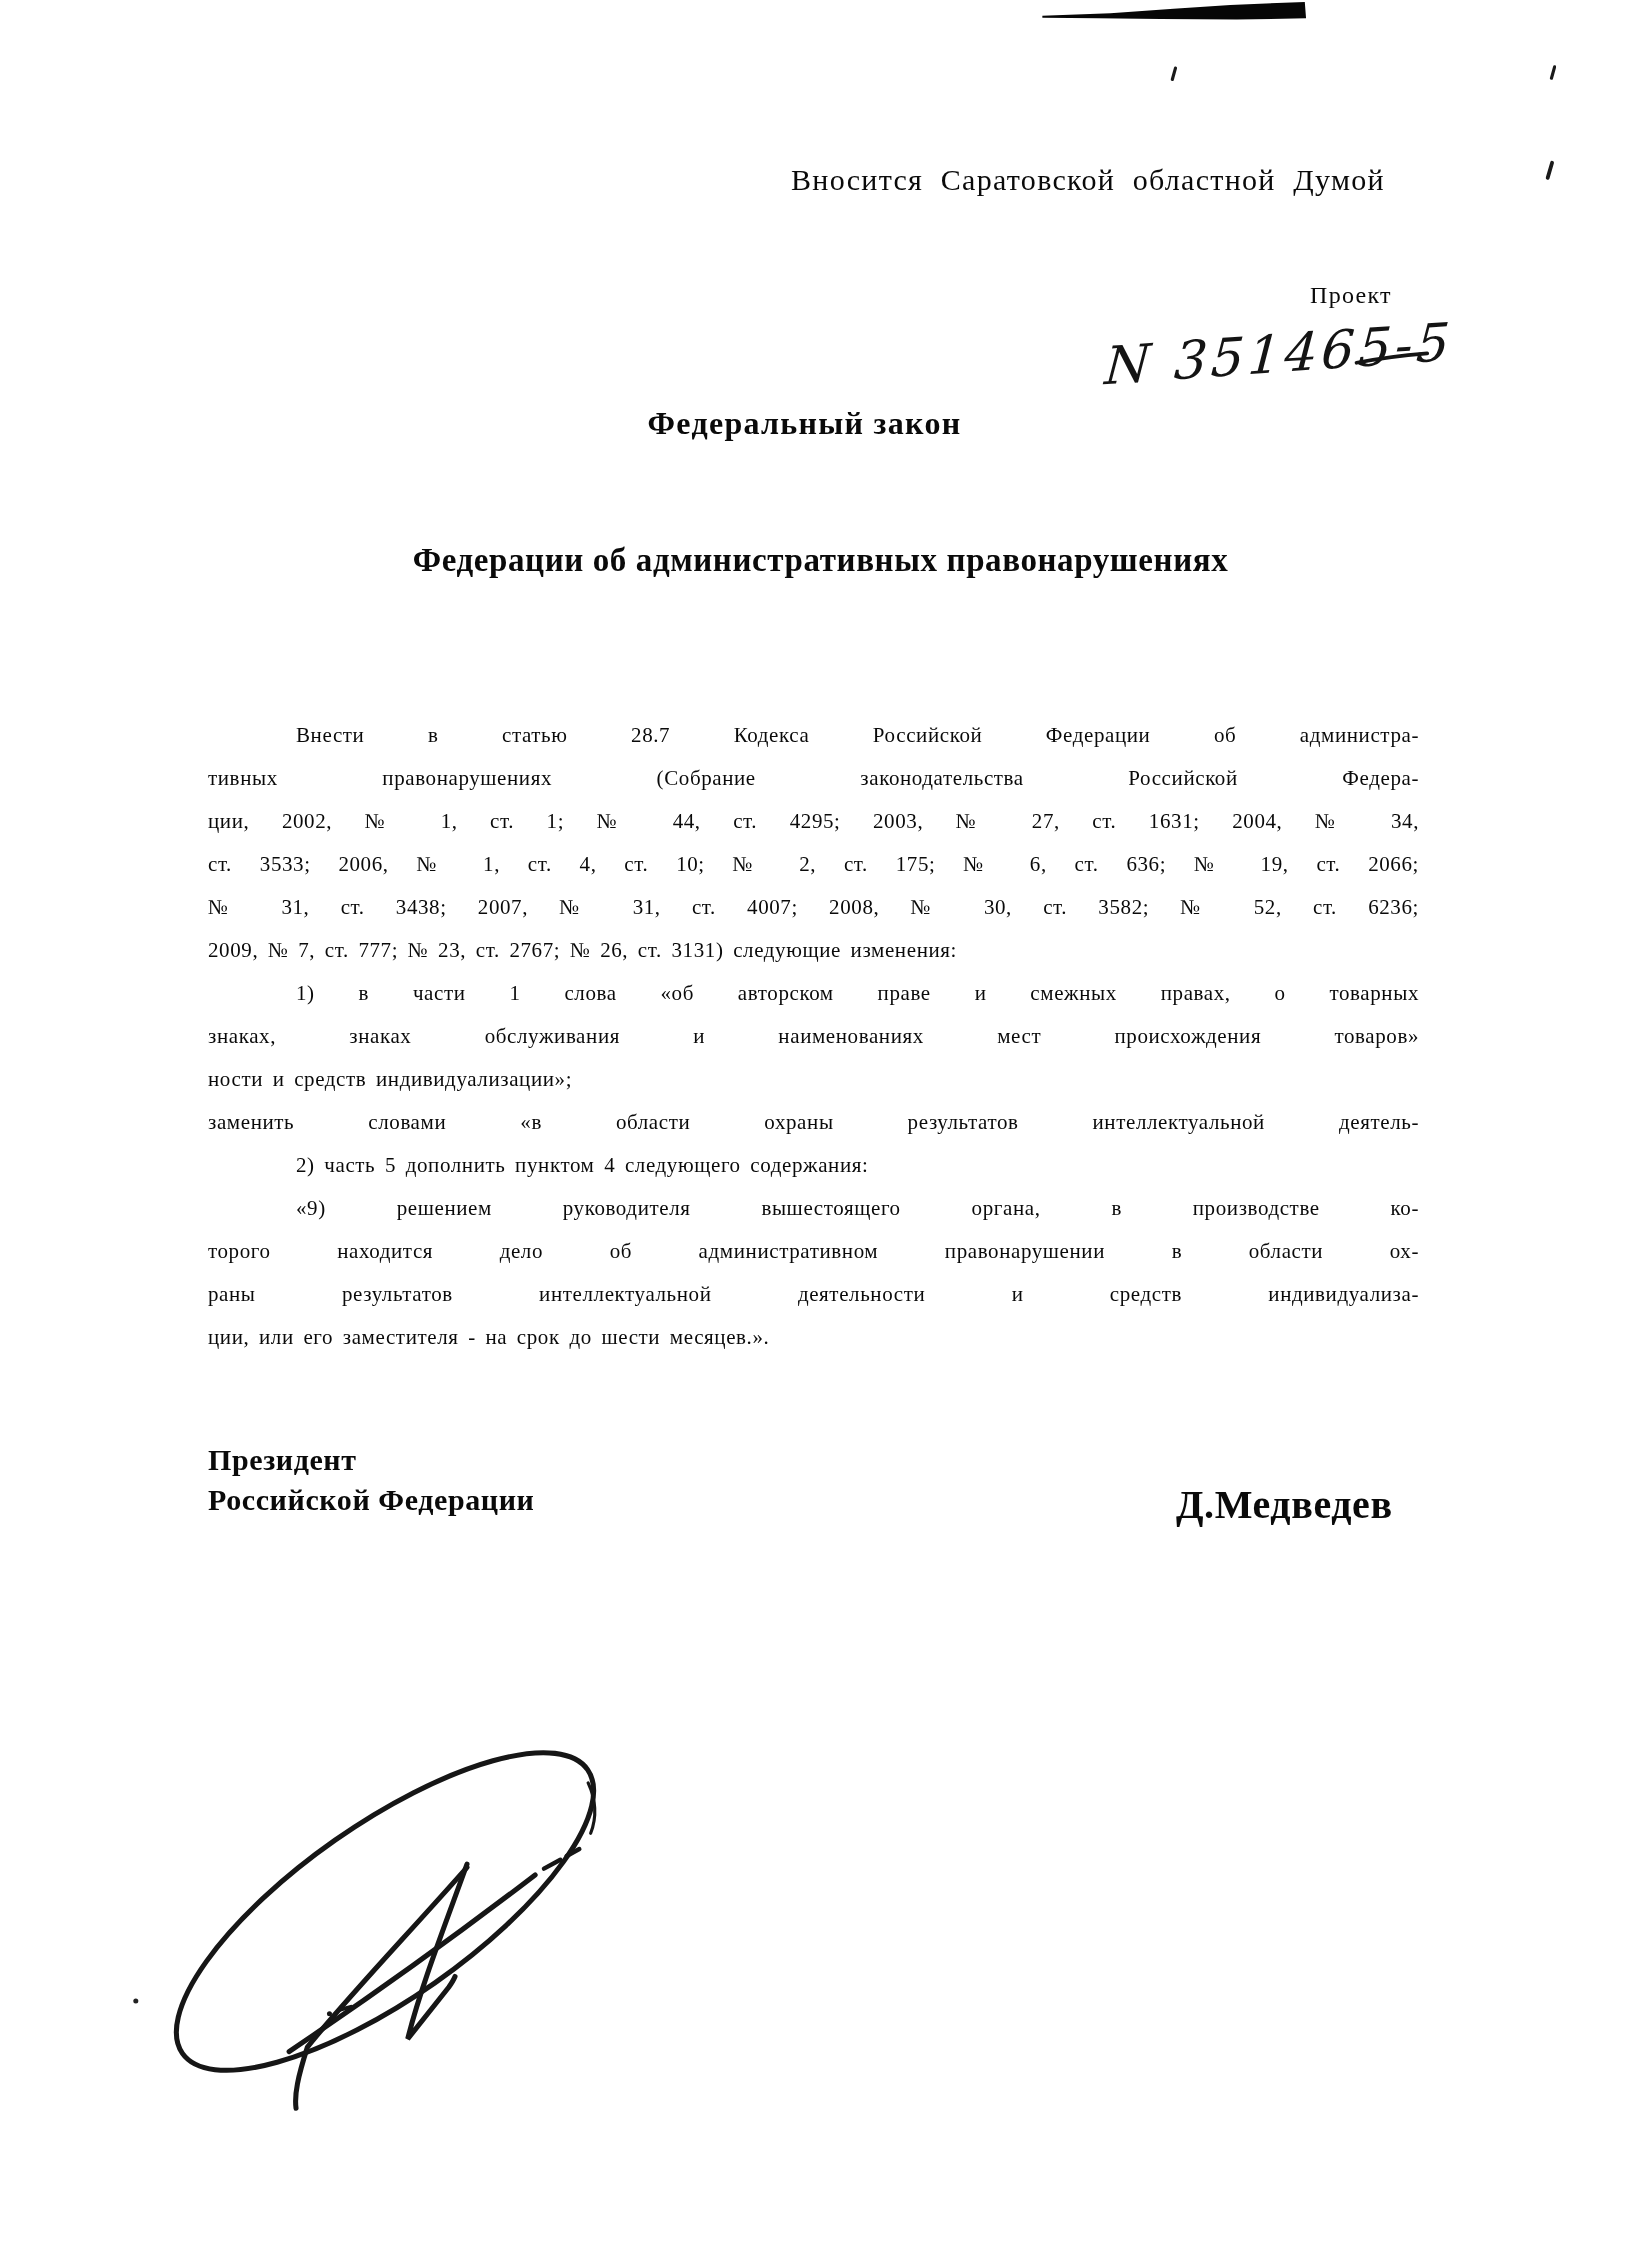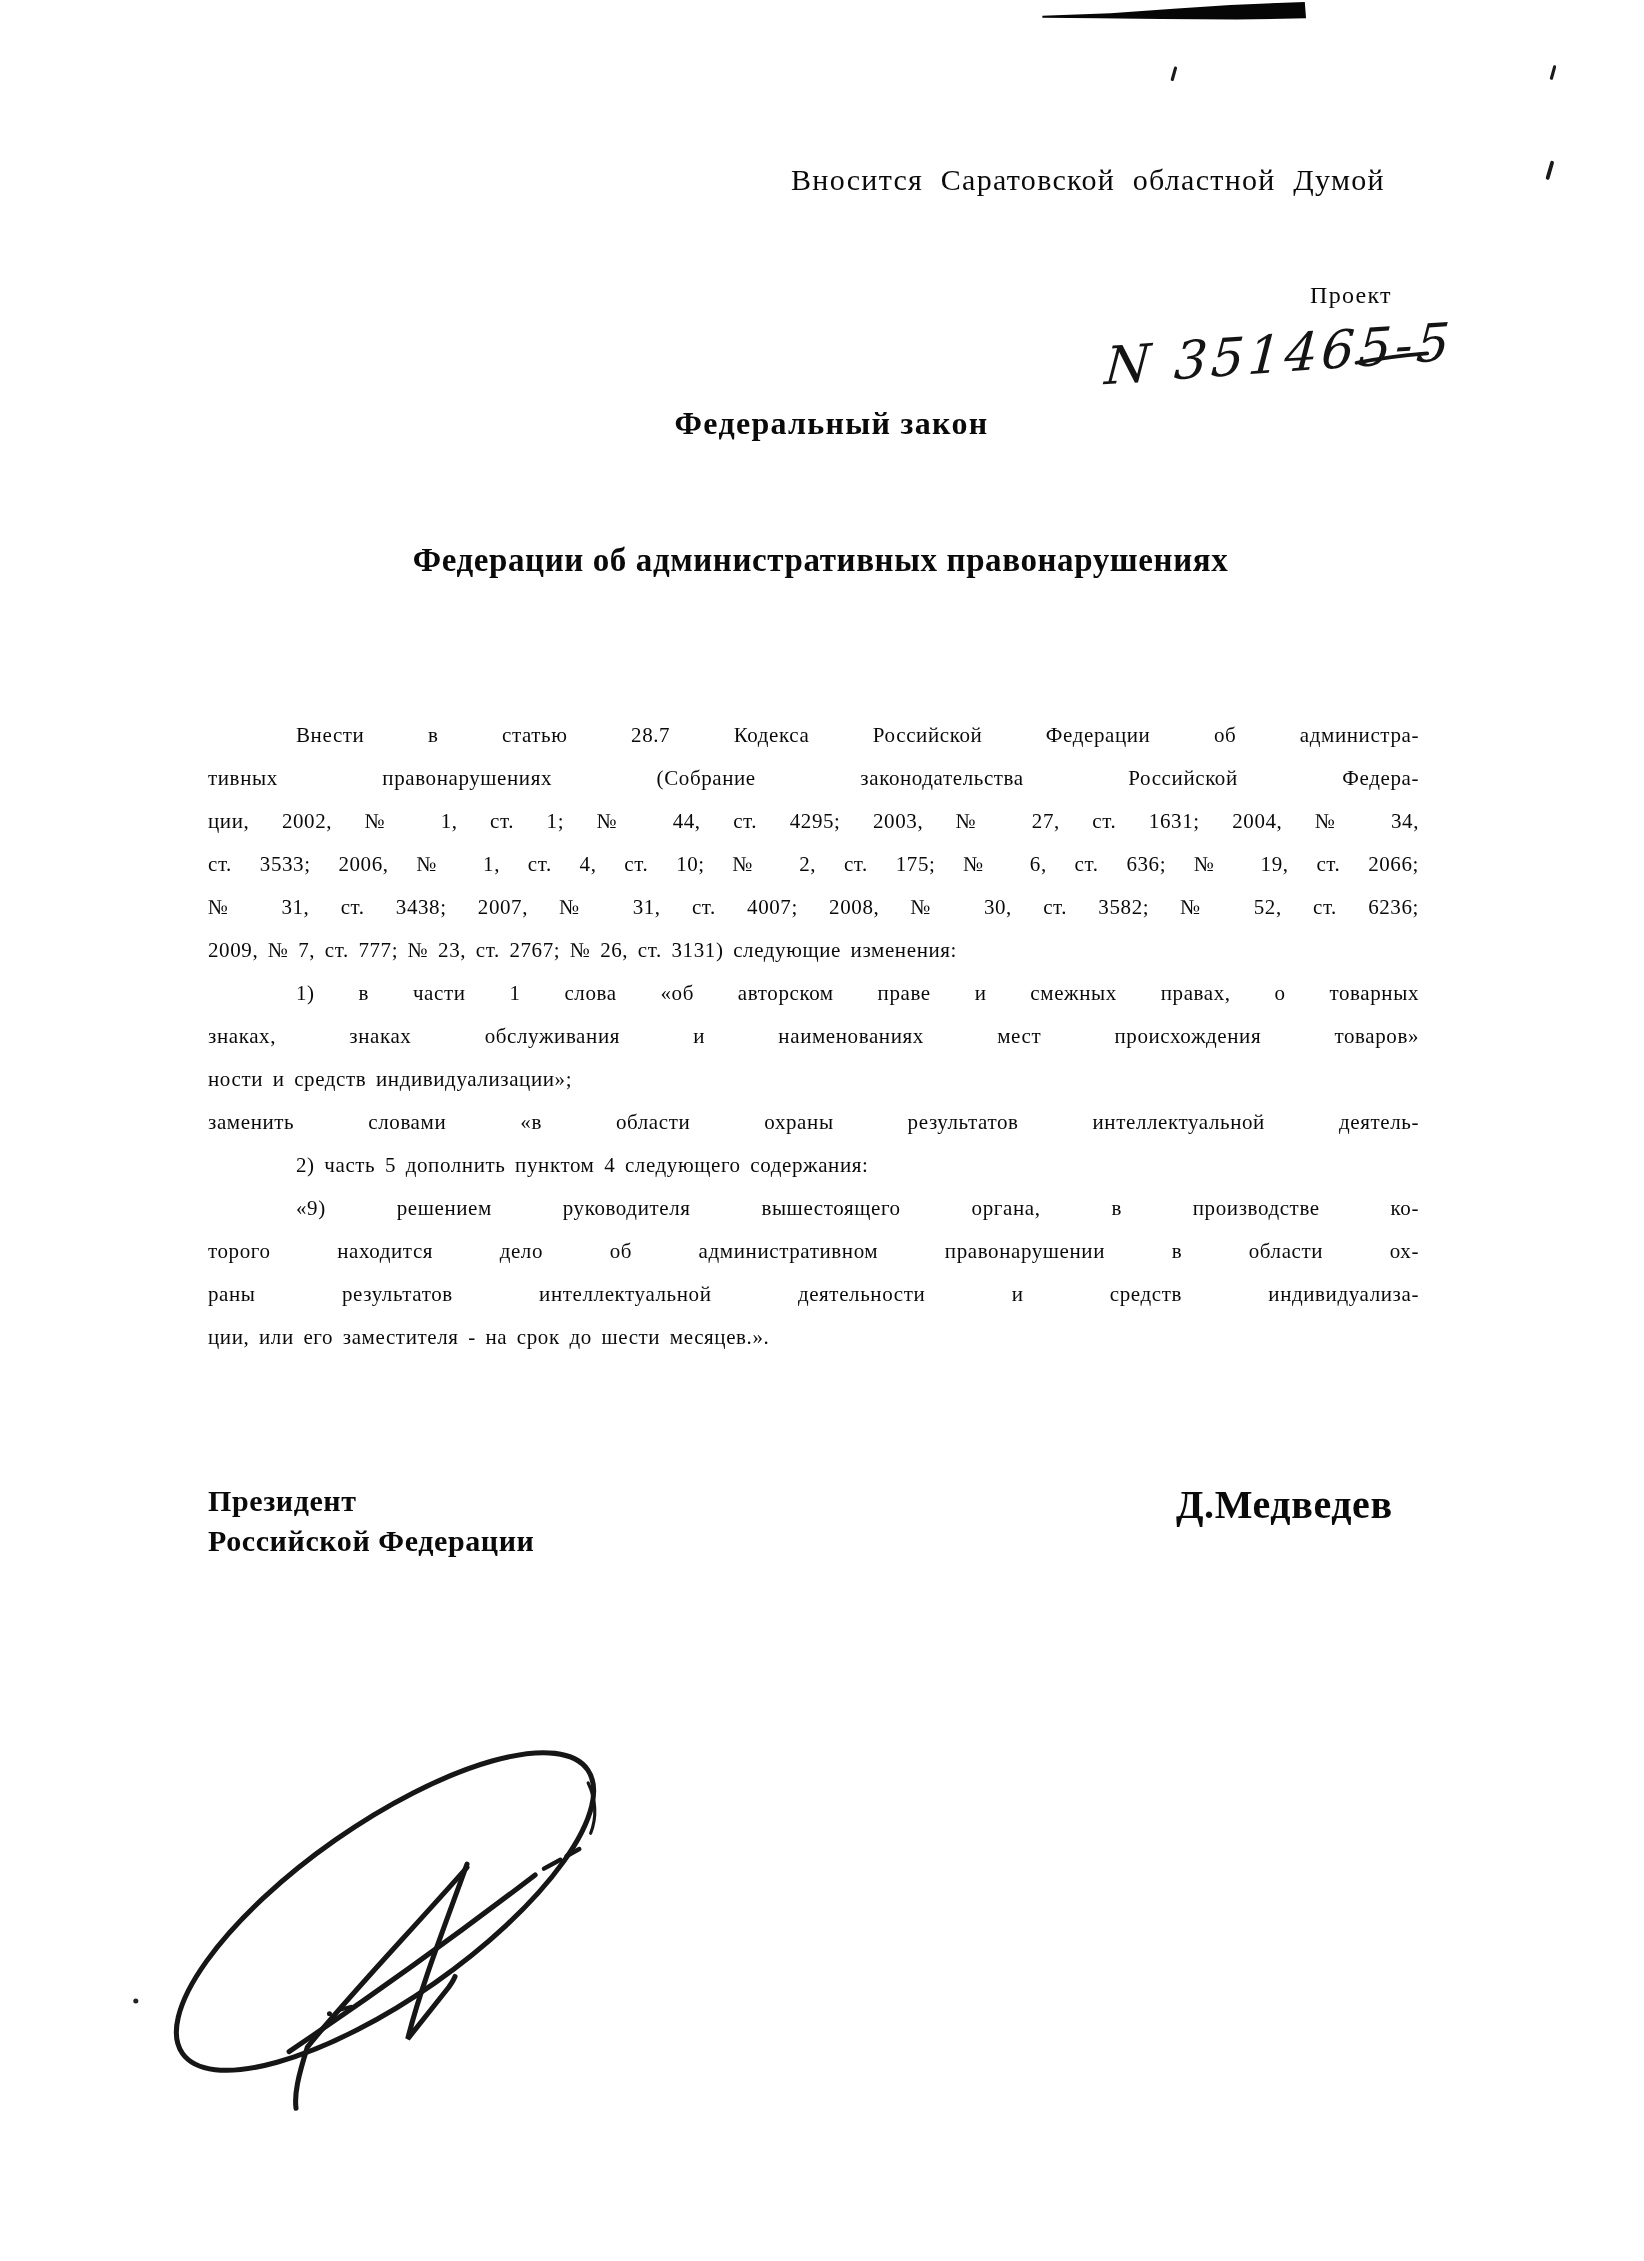--- a/index.html
+++ b/index.html
@@ -50,21 +50,20 @@
   .law-type-heading {
     position: absolute;
     left: 0;
     top: 405px;
     width: 1609px;
     text-align: center;
     font-size: 32px;
     font-weight: bold;
     letter-spacing: 1.3px;
     white-space: nowrap;
-    padding-left: 27px;
   }
   .doc-title {
     position: absolute;
     left: 215px;
     top: 531px;
     width: 1211px;
     text-align: center;
     font-size: 33px;
     font-weight: bold;
     letter-spacing: 0.6px;
@@ -93,21 +92,20 @@
     text-indent: 88px;
   }
   .signoff-office {
     position: absolute;
     left: 208px;
     top: 1440px;
     font-size: 30px;
     font-weight: bold;
     line-height: 40px;
     letter-spacing: 0.6px;
-    margin-top: 41px;
   }
   .signer-name {
     position: absolute;
     left: 1176px;
     top: 1481px;
     font-size: 40px;
     font-weight: bold;
     letter-spacing: 0.6px;
     white-space: nowrap;
   }

